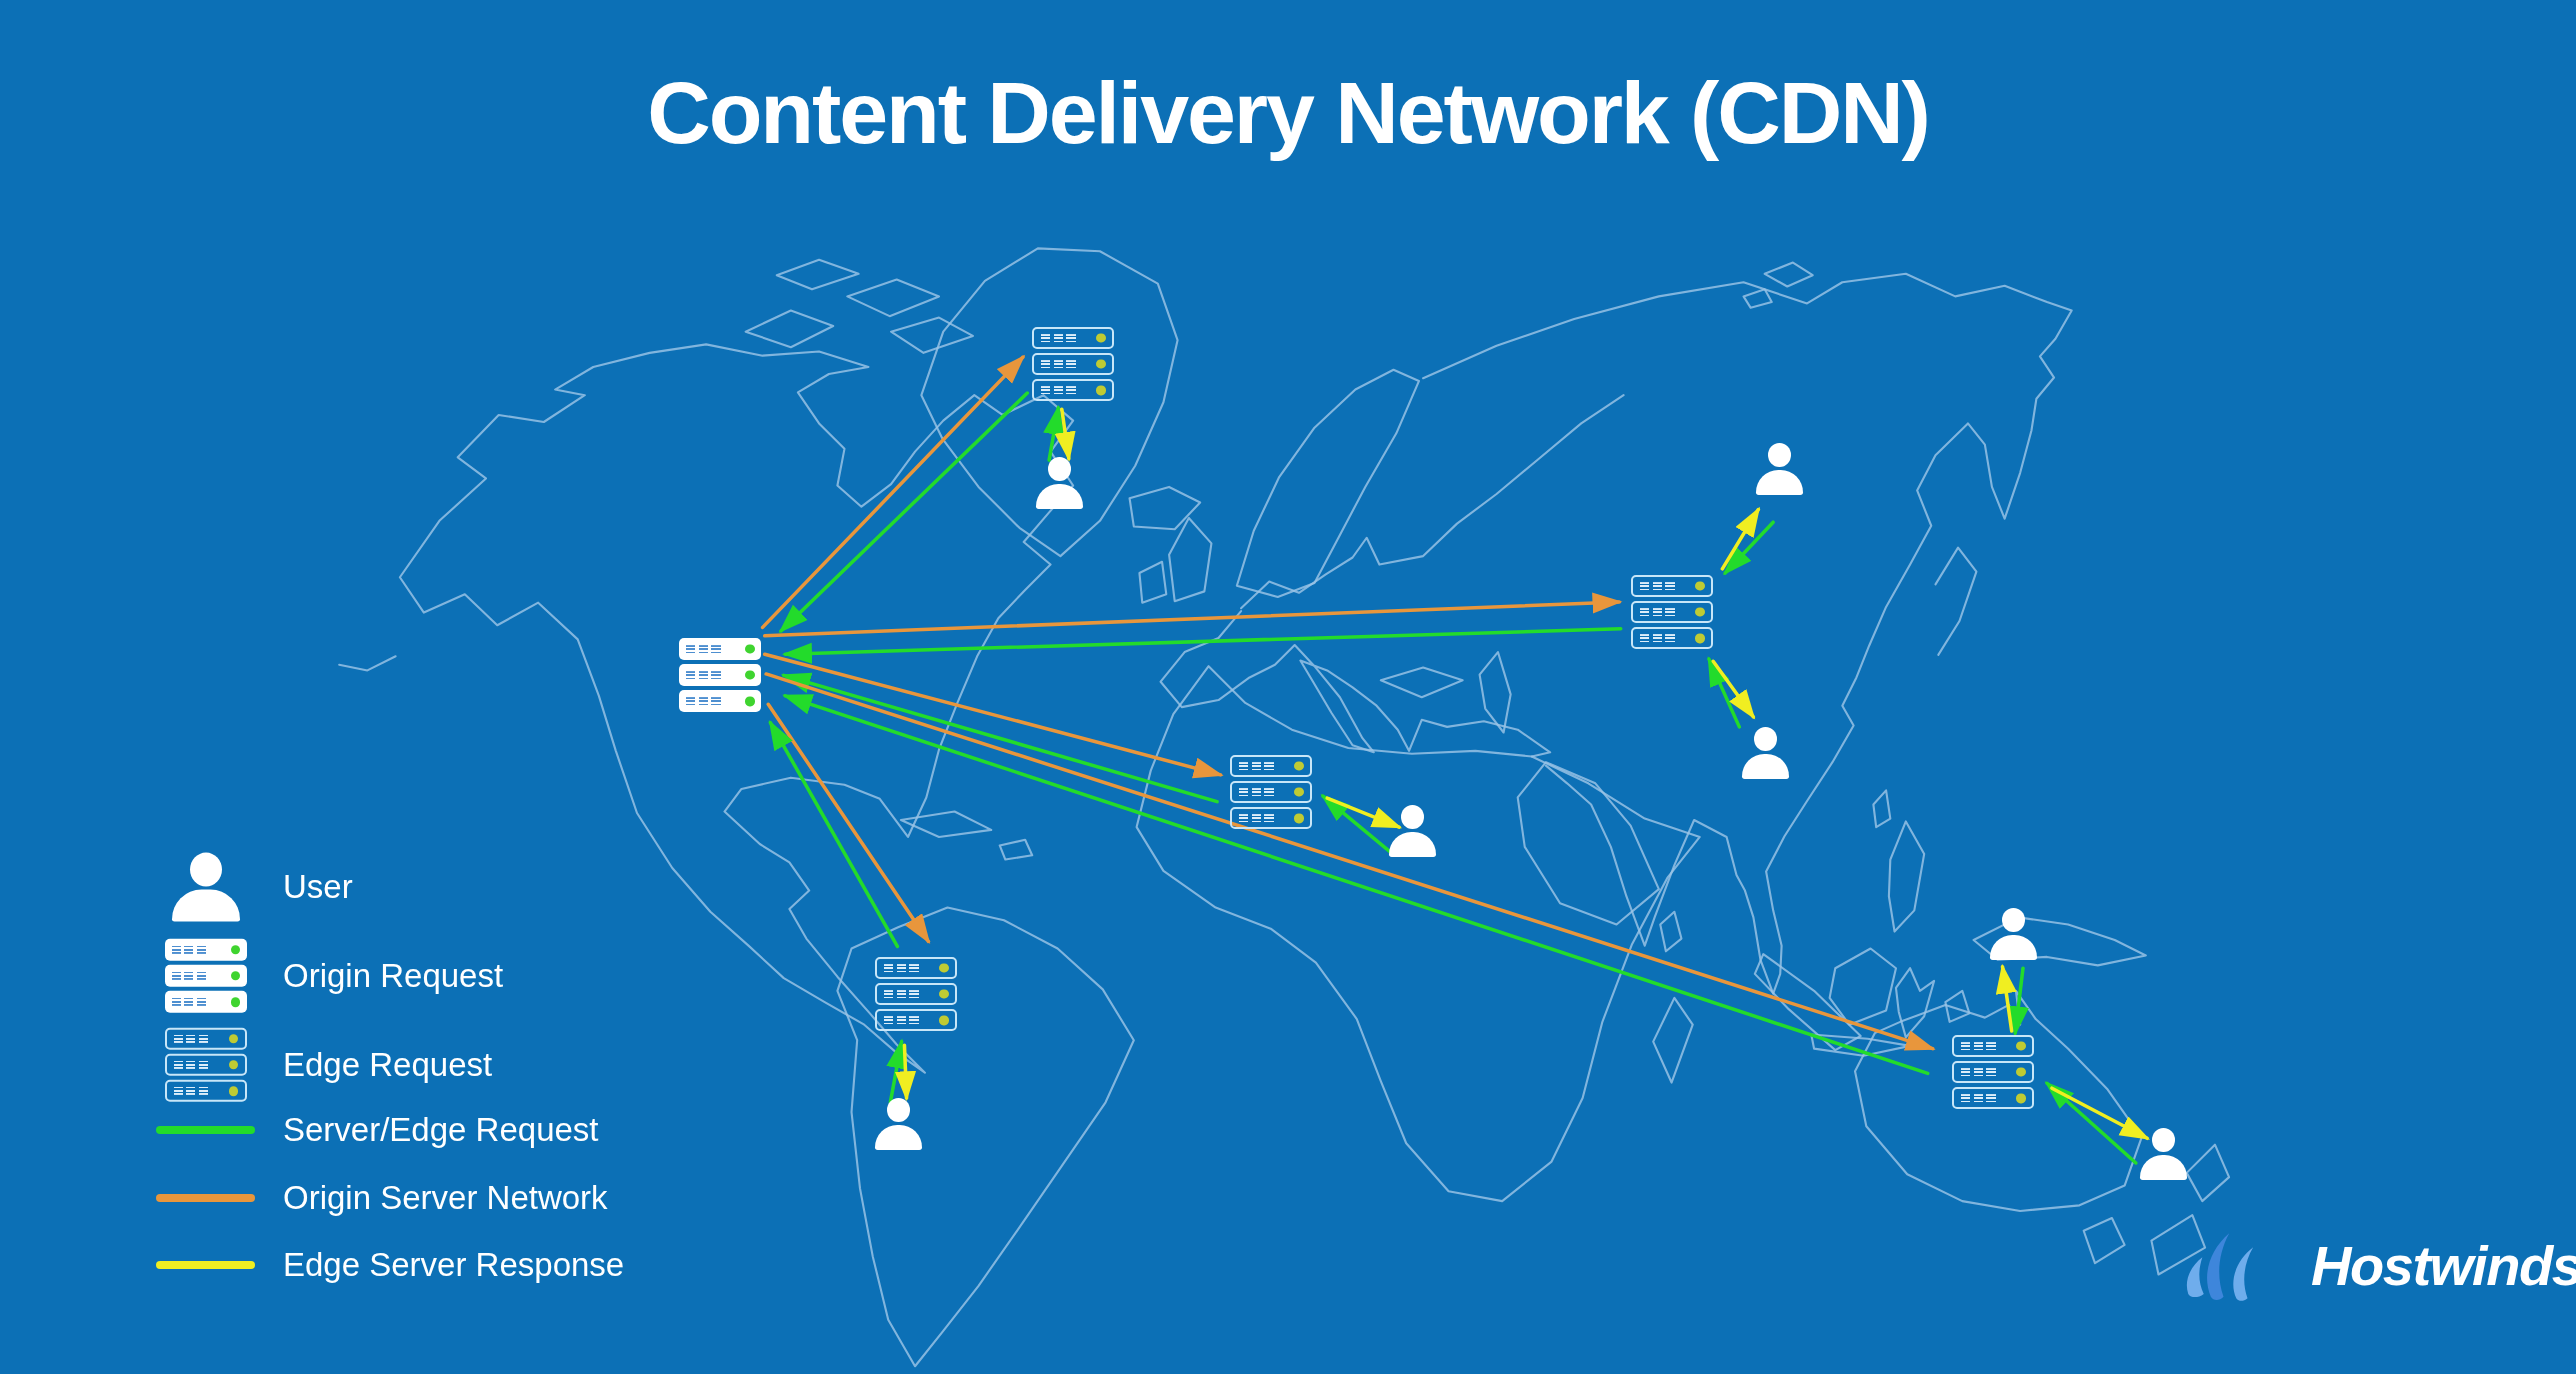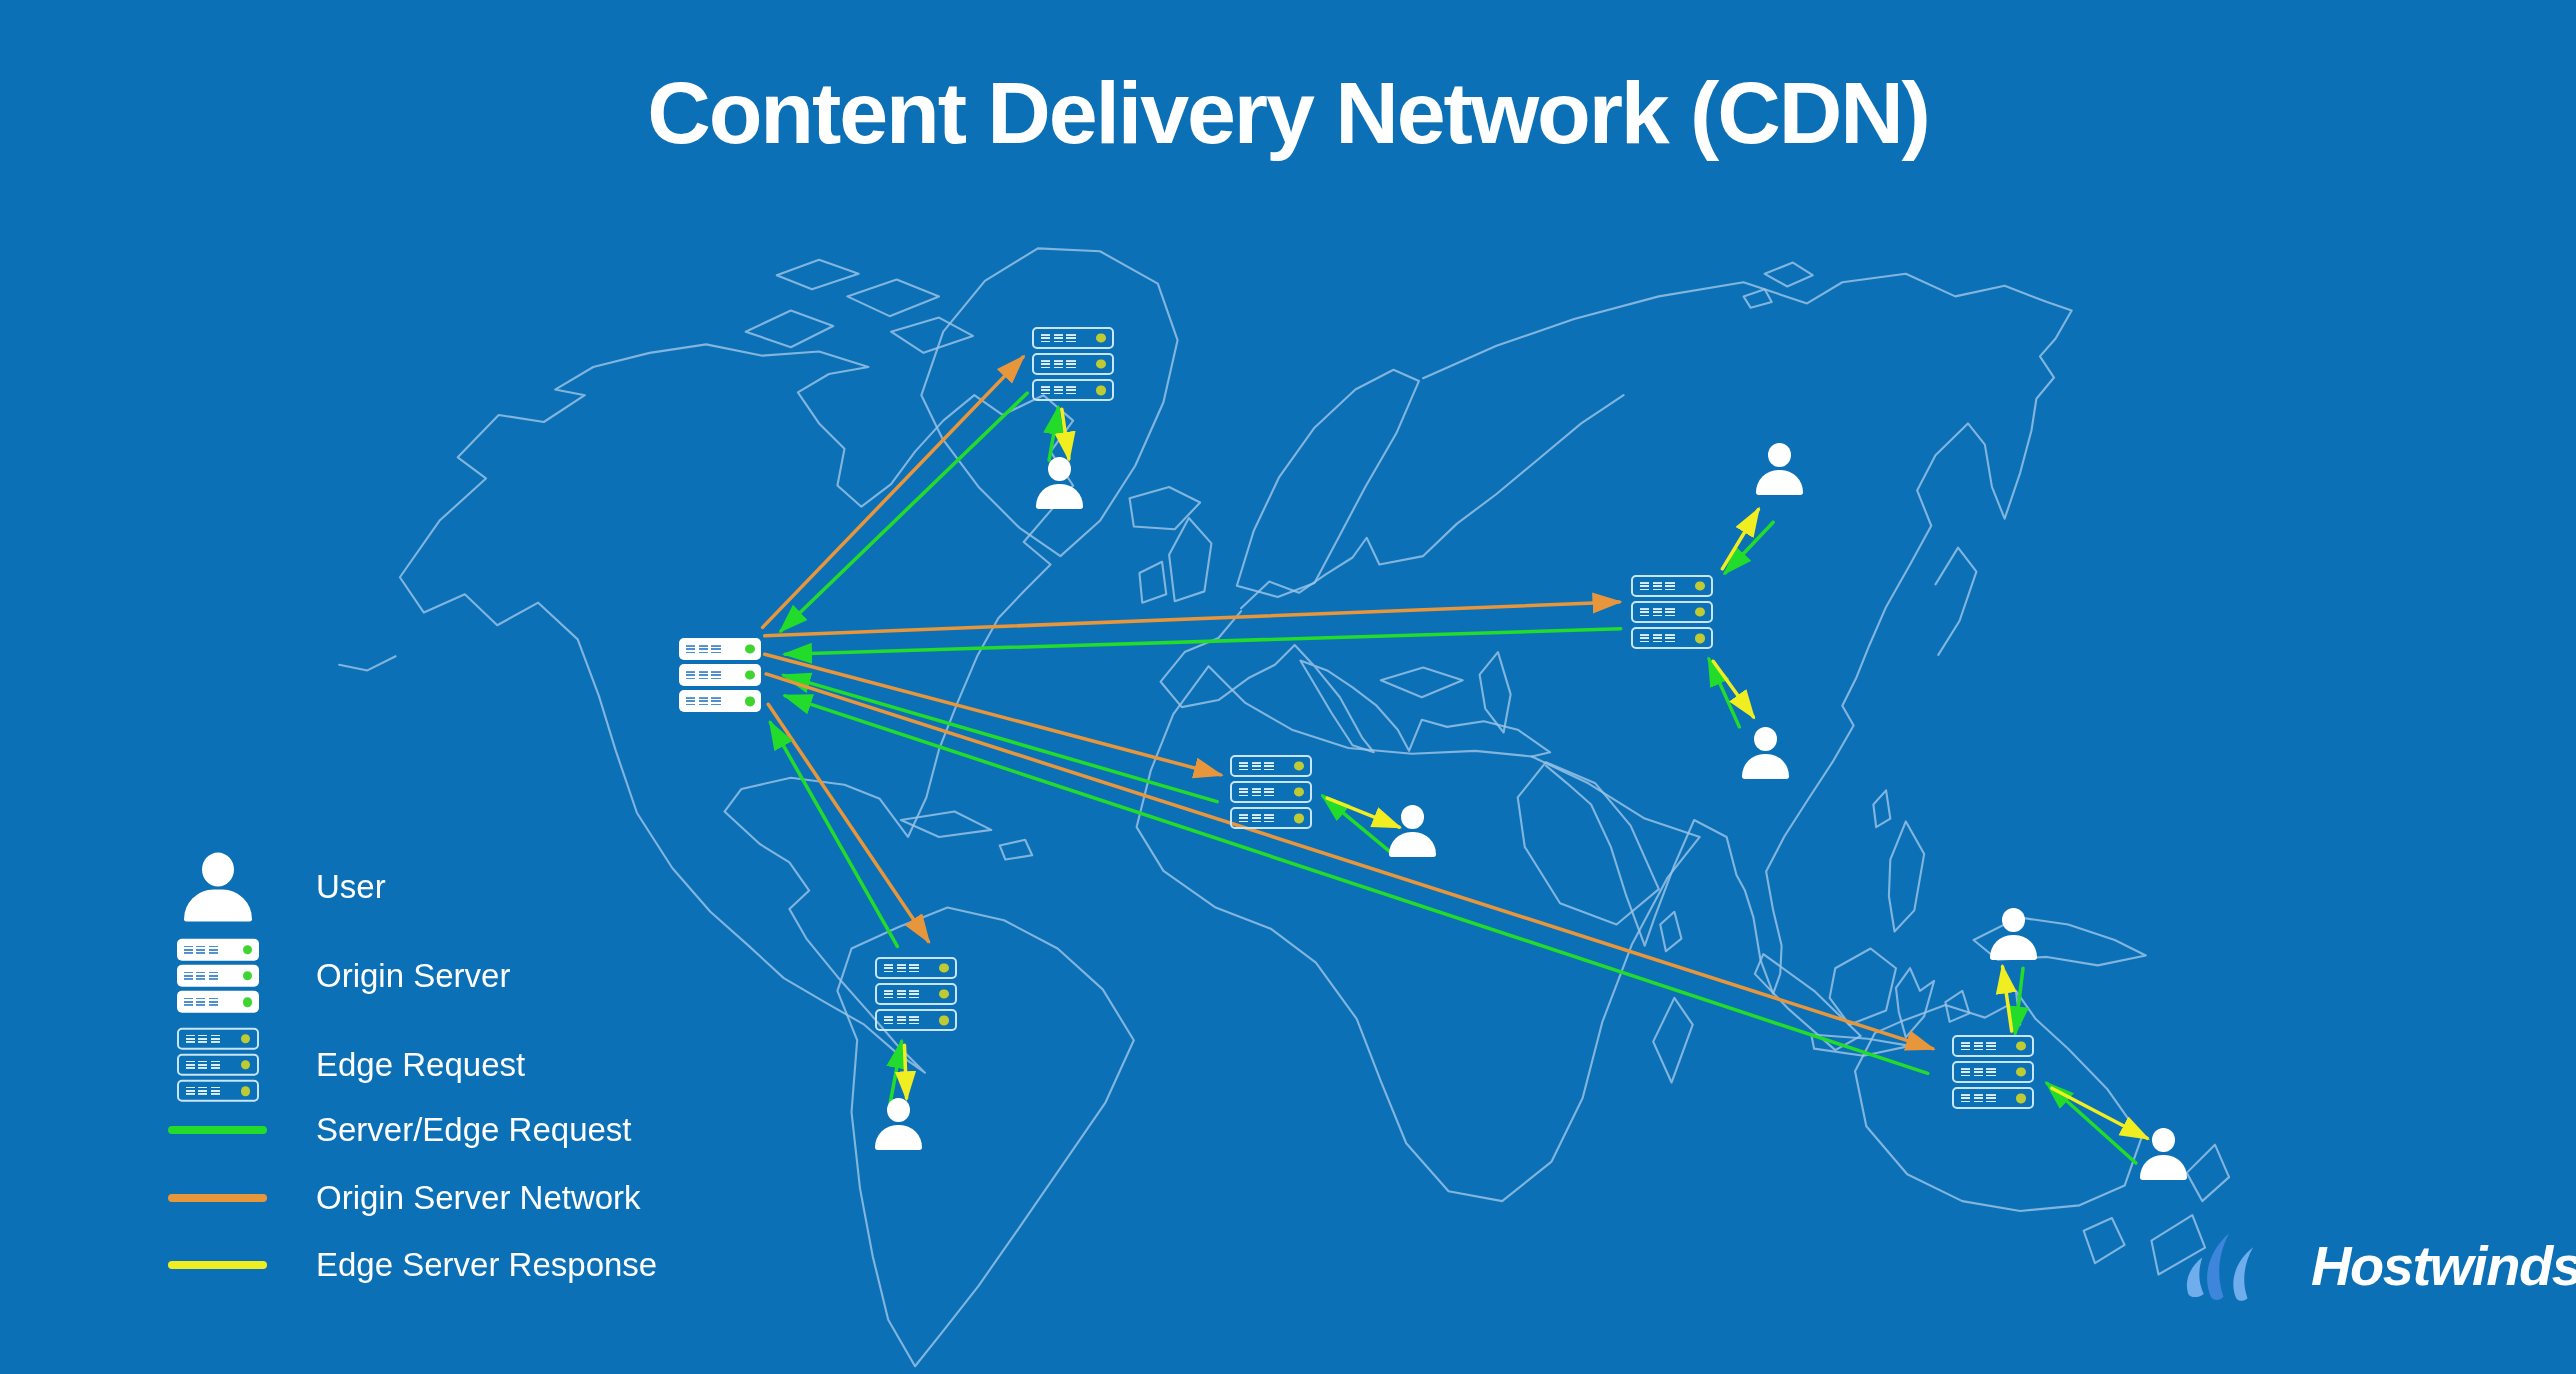--- a/index.html
+++ b/index.html
@@ -40,21 +40,21 @@
   .server.edge .dot{background:var(--edge-dot-yellow,#BFCB33);}
   
   .user{position:absolute;width:47px;}
   .user .head{width:22.6px;height:24px;border-radius:50%;background:var(--server-white,#fff);margin:0 auto;}
   .user .torso{width:47px;height:25.4px;margin-top:2.8px;background:var(--server-white,#fff);
     border-radius:23px 23px 2.8px 2.8px;}
   .user.lg{width:68px;}
   .user.lg .head{width:32px;height:34px;}
   .user.lg .torso{width:68px;height:32px;border-radius:34px 34px 2.8px 2.8px;}
   
-  .lrow{position:absolute;left:168px;display:flex;align-items:center;gap:49px;
+  .lrow{position:absolute;left:156px;display:flex;align-items:center;gap:28px;
     transform:translateY(-50%);}
   .licon{width:99px;display:flex;justify-content:center;align-items:center;}
   .licon .user,.licon .server{position:static;}
   .llabel{color:var(--text-white,#fff);font-size:33px;white-space:nowrap;}
   .swatch{width:99px;height:8.5px;border-radius:4.2px;}
   .swatch.green{background:var(--request-green,#23DB2B);}
   .swatch.orange{background:var(--origin-response-orange,#E8963C);}
   .swatch.yellow{background:var(--edge-response-yellow,#F0EE21);}
   
   .logo{position:absolute;left:2184px;top:1226px;display:flex;align-items:center;}
@@ -407,21 +407,21 @@
         <div class="srv-box">
             <span class="dashes">
               <i></i>
               <i></i>
               <i></i>
             </span>
             <span class="dot"></span>
           </div>
       </div>
     </div>
-    <div class="llabel">Origin Server</div>
+    <div class="llabel">Origin Request</div>
   </div>
 
   <div class="lrow" style="top:1065px;">
     <div class="licon">
       <div class="server edge">
         <div class="srv-box">
             <span class="dashes">
               <i></i>
               <i></i>
               <i></i>

